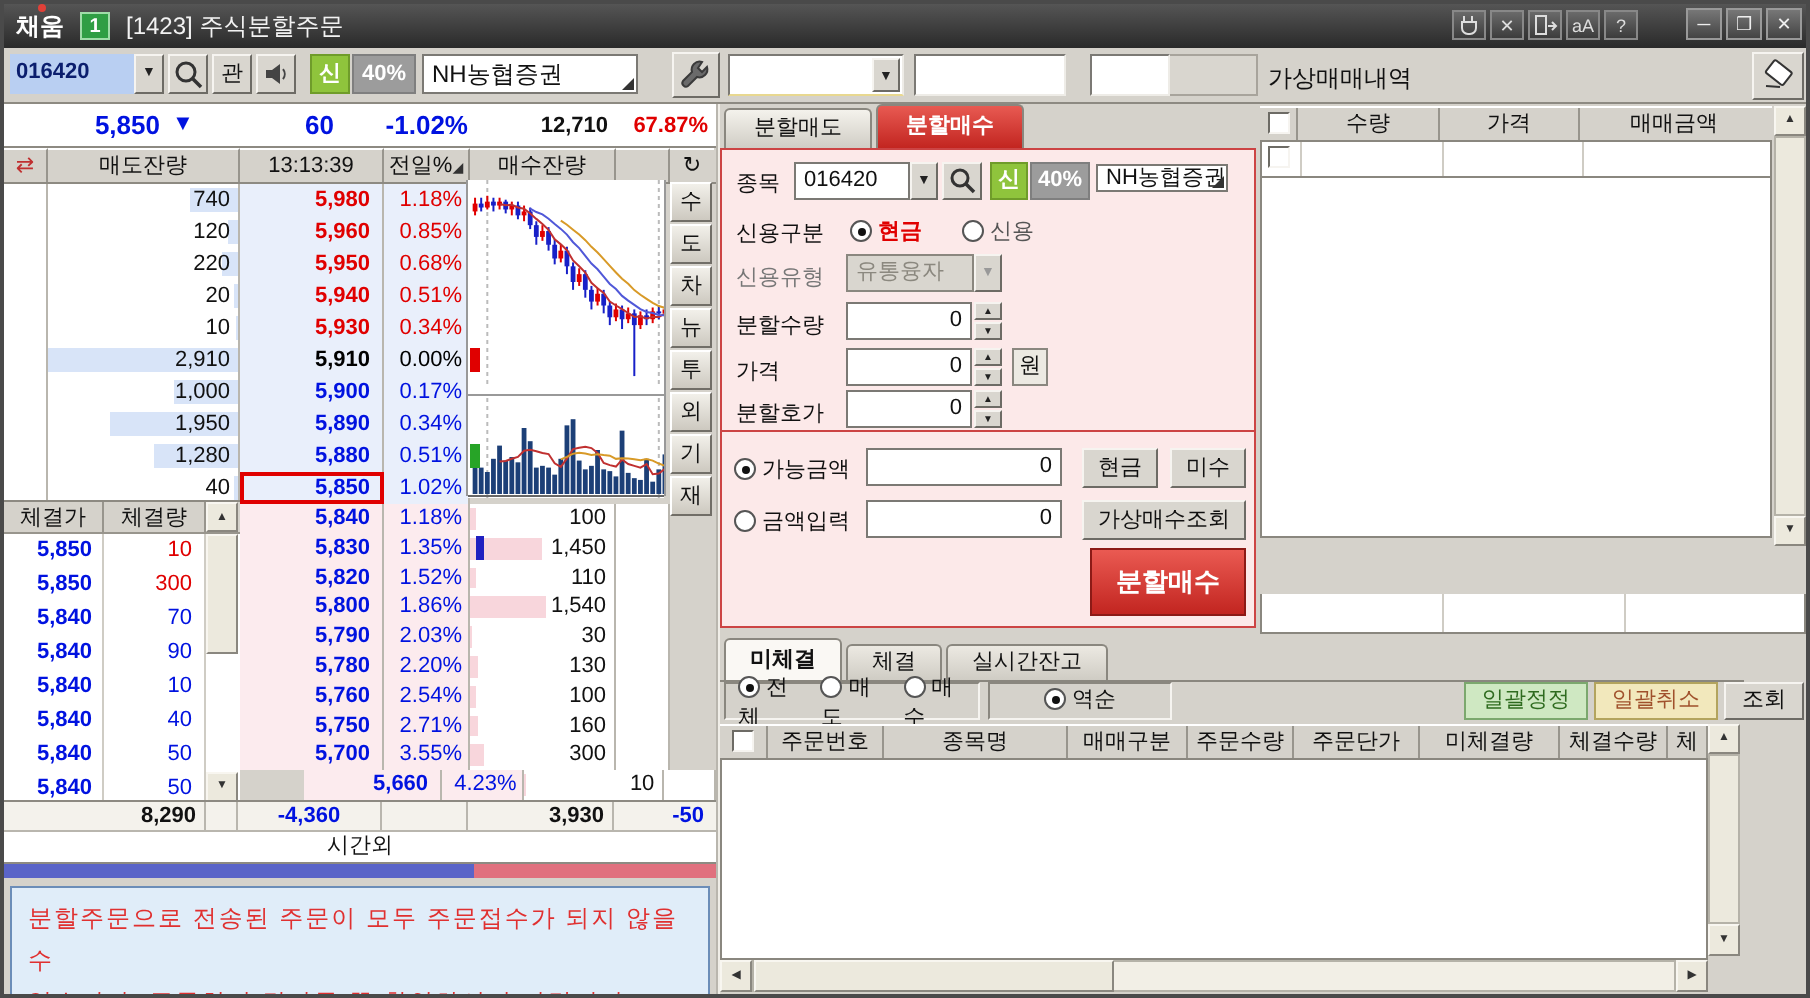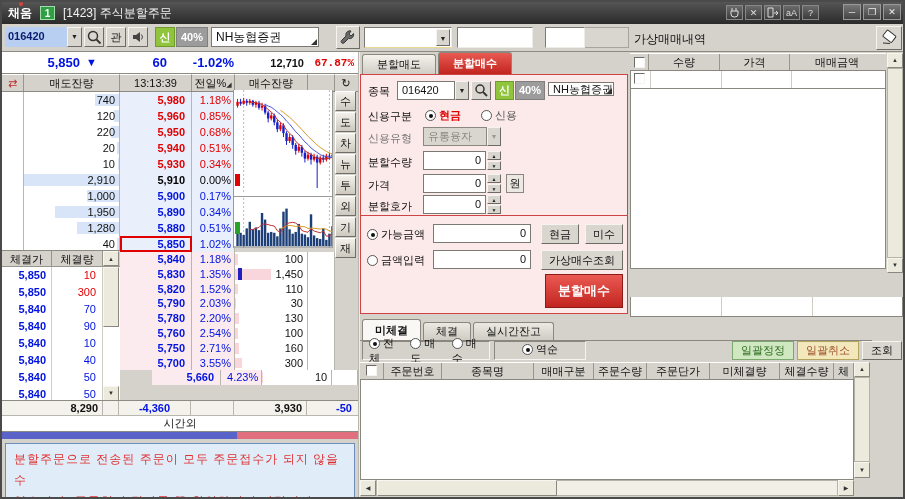--- a/index.html
+++ b/index.html
@@ -153,21 +153,21 @@
       </div>
   </div>
 
   <div class="abs sumrow">
     <span class="abs sum down" style="right:845px;"></span>
     <span class="abs sum down" style="left:10px;top:3px;width:68px;text-align:right;">5,850</span>
     <span class="abs sum down" style="left:84px;top:4px;font-size:11px;">▼</span>
     <span class="abs sum down" style="left:110px;top:3px;width:55px;text-align:right;">60</span>
     <span class="abs sum down" style="left:170px;top:3px;width:62px;text-align:right;">-1.02%</span>
     <span class="abs" style="left:240px;top:5px;width:62px;text-align:right;font-weight:bold;">12,710</span>
-    <span class="abs up" style="left:302px;top:5px;width:50px;text-align:right;font-weight:bold;font-family:Liberation Mono, monospace;">67.87%</span>
+    <span class="abs up" style="left:302px;top:5px;width:50px;text-align:right;font-weight:bold;">67.87%</span>
   </div>
 
   <div class="abs obheader">
     <span class="obh" style="width:22px;"><span style="color:#c03030;">⇄</span></span>
     <span class="obh" style="width:96px;">매도잔량</span>
     <span class="obh" style="width:72px;">13:13:39</span>
     <span class="obh" style="width:43px;"><span>전일%</span><span style="font-size:7px;color:#333;">◢</span></span>
     <span class="obh" style="width:73px;">매수잔량</span>
     <span class="obh" style="width:27px;"></span>
     <span class="obh" style="width:22px;border-right:none;">↻</span>
@@ -246,20 +246,26 @@
       <div class="obrow" style="height: 14.8px; line-height: 14.8px;">
         <span class="c-prc bidbg down">5,830</span>
         <span class="c-pct bidbg down">1.35%</span>
         <span class="bid-qty"><i class="bar" style="width:50%;"></i><span>1,450</span></span>
         <span class="bid-x"></span>
       </div>
       <div class="obrow" style="height: 14.8px; line-height: 14.8px;">
         <span class="c-prc bidbg down">5,820</span>
         <span class="c-pct bidbg down">1.52%</span>
         <span class="bid-qty"><i class="bar" style="width:4%;"></i><span>110</span></span>
+        <span class="bid-x"></span>
+      </div>
+      <div class="obrow" style="height: 14.8px; line-height: 14.8px;">
+        <span class="c-prc bidbg down">5,800</span>
+        <span class="c-pct bidbg down">1.86%</span>
+        <span class="bid-qty"><i class="bar" style="width:53%;"></i><span>1,540</span></span>
         <span class="bid-x"></span>
       </div>
       <div class="obrow" style="height: 14.8px; line-height: 14.8px;">
         <span class="c-prc bidbg down">5,790</span>
         <span class="c-pct bidbg down">2.03%</span>
         <span class="bid-qty"><i class="bar" style="width:2%;"></i><span>30</span></span>
         <span class="bid-x"></span>
       </div>
       <div class="obrow" style="height: 14.8px; line-height: 14.8px;">
         <span class="c-prc bidbg down">5,780</span>

